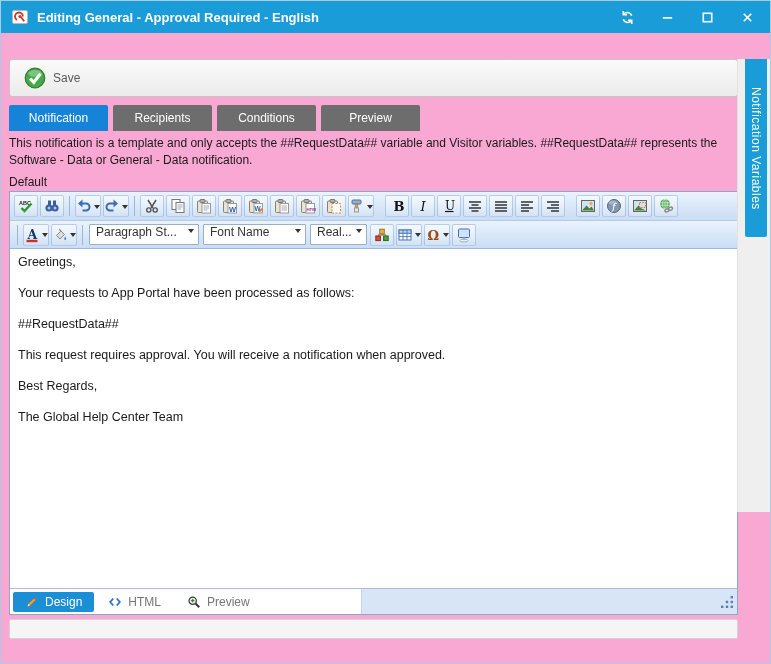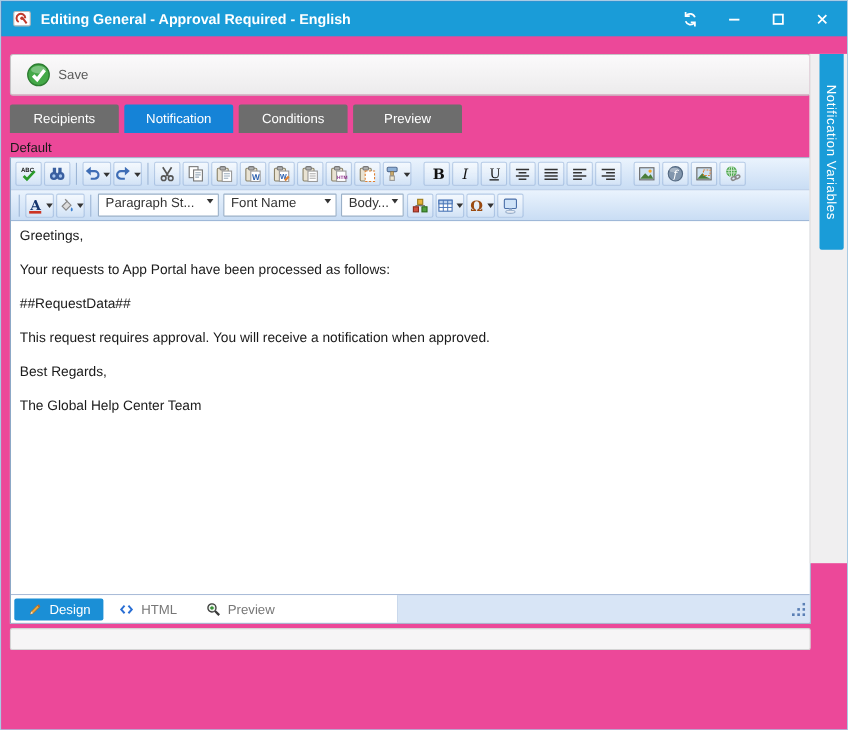--- a/index.html
+++ b/index.html
@@ -1,26 +1,26 @@
 <!DOCTYPE html>
 <html><head>
 <meta charset="utf-8">
 <style>
   * { box-sizing: border-box; margin: 0; padding: 0; }
   body { font-family: "Liberation Sans", sans-serif; background: #fff; }
-  .window { width: 771px; height: 664px; border: 1px solid #a9cbe4; background: #ec4899;
+  .window { width: 771px; height: 664px; border: 1px solid #a9cbe4; background: #f9a8d4;
             overflow: hidden; position: relative; }
   
   .titlebar { height: 32px; background: #1a9cd8; display: flex; align-items: center; padding: 0 10px; }
   .titlebar .logo { width: 18px; height: 16px; margin-right: 8px; display: flex; align-items: center; }
   .titlebar .title { color: #fff; font-weight: bold; font-size: 13px; flex: 1; white-space: nowrap; }
   .win-controls { display: flex; align-items: center; gap: 22px; padding-right: 4px; }
   .winbtn { width: 18px; height: 18px; display: flex; align-items: center; justify-content: center; cursor: pointer; }
   
-  .content { display: flex; height: 479px; padding: 16px 0 0 8px; }
+  .content { display: flex; height: 479px; padding: 26px 0 0 8px; }
   .main { width: 729px; display: flex; flex-direction: column; }
   .rail { width: 34px; position: relative; background: #f0eff0; border-left: 1px solid #e2e2e2; margin-left: -1px; }
   .vtab { position: absolute; top: 0; right: 3px; width: 22px; height: 178px; background: #1a9cd8;
           color: #fff; writing-mode: vertical-rl; font-size: 12px; text-align: center;
           display: flex; align-items: center; justify-content: center; letter-spacing: .5px;
           border-radius: 0 0 2px 2px; cursor: pointer; }
   
   .cmdbar { height: 38px; border: 1px solid #c6c4c6; border-radius: 3px;
             background: linear-gradient(#fbfafb, #ecebec); display: flex; align-items: center;
             padding: 0 14px; gap: 28px; flex-shrink: 0; }
@@ -121,26 +121,27 @@
                 <circle cx="9" cy="9" r="8" fill="#44a948" stroke="#2e7d32"></circle>
                 <ellipse cx="9" cy="5.2" rx="5.5" ry="2.8" fill="#ffffff" opacity="0.3"></ellipse>
                 <path d="M5 9.5 L8 12.5 L13.5 5.5" stroke="#fff" stroke-width="2.6" fill="none"></path>
               </svg>
           </span>
           <span class="lbl">Save</span>
         </div>
       </div>
 
       <div class="tabs" id="main-tabs">
+          <div class="tab active">Notification</div>
           <div class="tab">Recipients</div>
-          <div class="tab active">Notification</div>
           <div class="tab">Conditions</div>
           <div class="tab">Preview</div>
         </div>
 
+      <div class="desc">This notification is a template and only accepts the ##RequestData## variable and Visitor variables. ##RequestData## represents the Software - Data or General - Data notification.</div>
 
       <div class="field-label">Default</div>
 
 
       <div class="editor">
         <div class="tbrow" id="tb-row1">
             <span class="tbtn">
               <svg width="16" height="16" viewBox="0 0 16 16">
                 <text x="1" y="6.5" font-size="5.5" font-weight="bold" fill="#222" font-family="sans-serif">ABC</text>
                 <path d="M3.5 10 L6.5 13 L13.5 5.5" stroke="#2a9a2a" stroke-width="2.4" fill="none"></path>
@@ -331,21 +332,21 @@
             <span class="sep"></span>
             <div class="combo" style="width: 110px;">
               <span class="combo-lbl">Paragraph St...</span>
               <span class="caret"></span>
             </div>
             <div class="combo" style="width: 103px;">
               <span class="combo-lbl">Font Name</span>
               <span class="caret"></span>
             </div>
             <div class="combo" style="width: 57px;">
-              <span class="combo-lbl">Body...</span>
+              <span class="combo-lbl">Real...</span>
               <span class="caret"></span>
             </div>
             <span class="tbtn">
               <svg width="16" height="16" viewBox="0 0 16 16">
                 <path d="M8 6.8 v2 M4.2 8.8 v-1 h7.6 v1" stroke="#777" fill="none"></path>
                 <rect x="5.7" y="2.2" width="4.6" height="4.6" fill="#e8b33c" stroke="#9a7a1a"></rect>
                 <rect x="1.8" y="9" width="4.6" height="4.6" fill="#cf4f3f" stroke="#8a2a1a"></rect>
                 <rect x="9.6" y="9" width="4.6" height="4.6" fill="#4f9f3f" stroke="#2a6a1a"></rect>
               </svg>
             </span>

